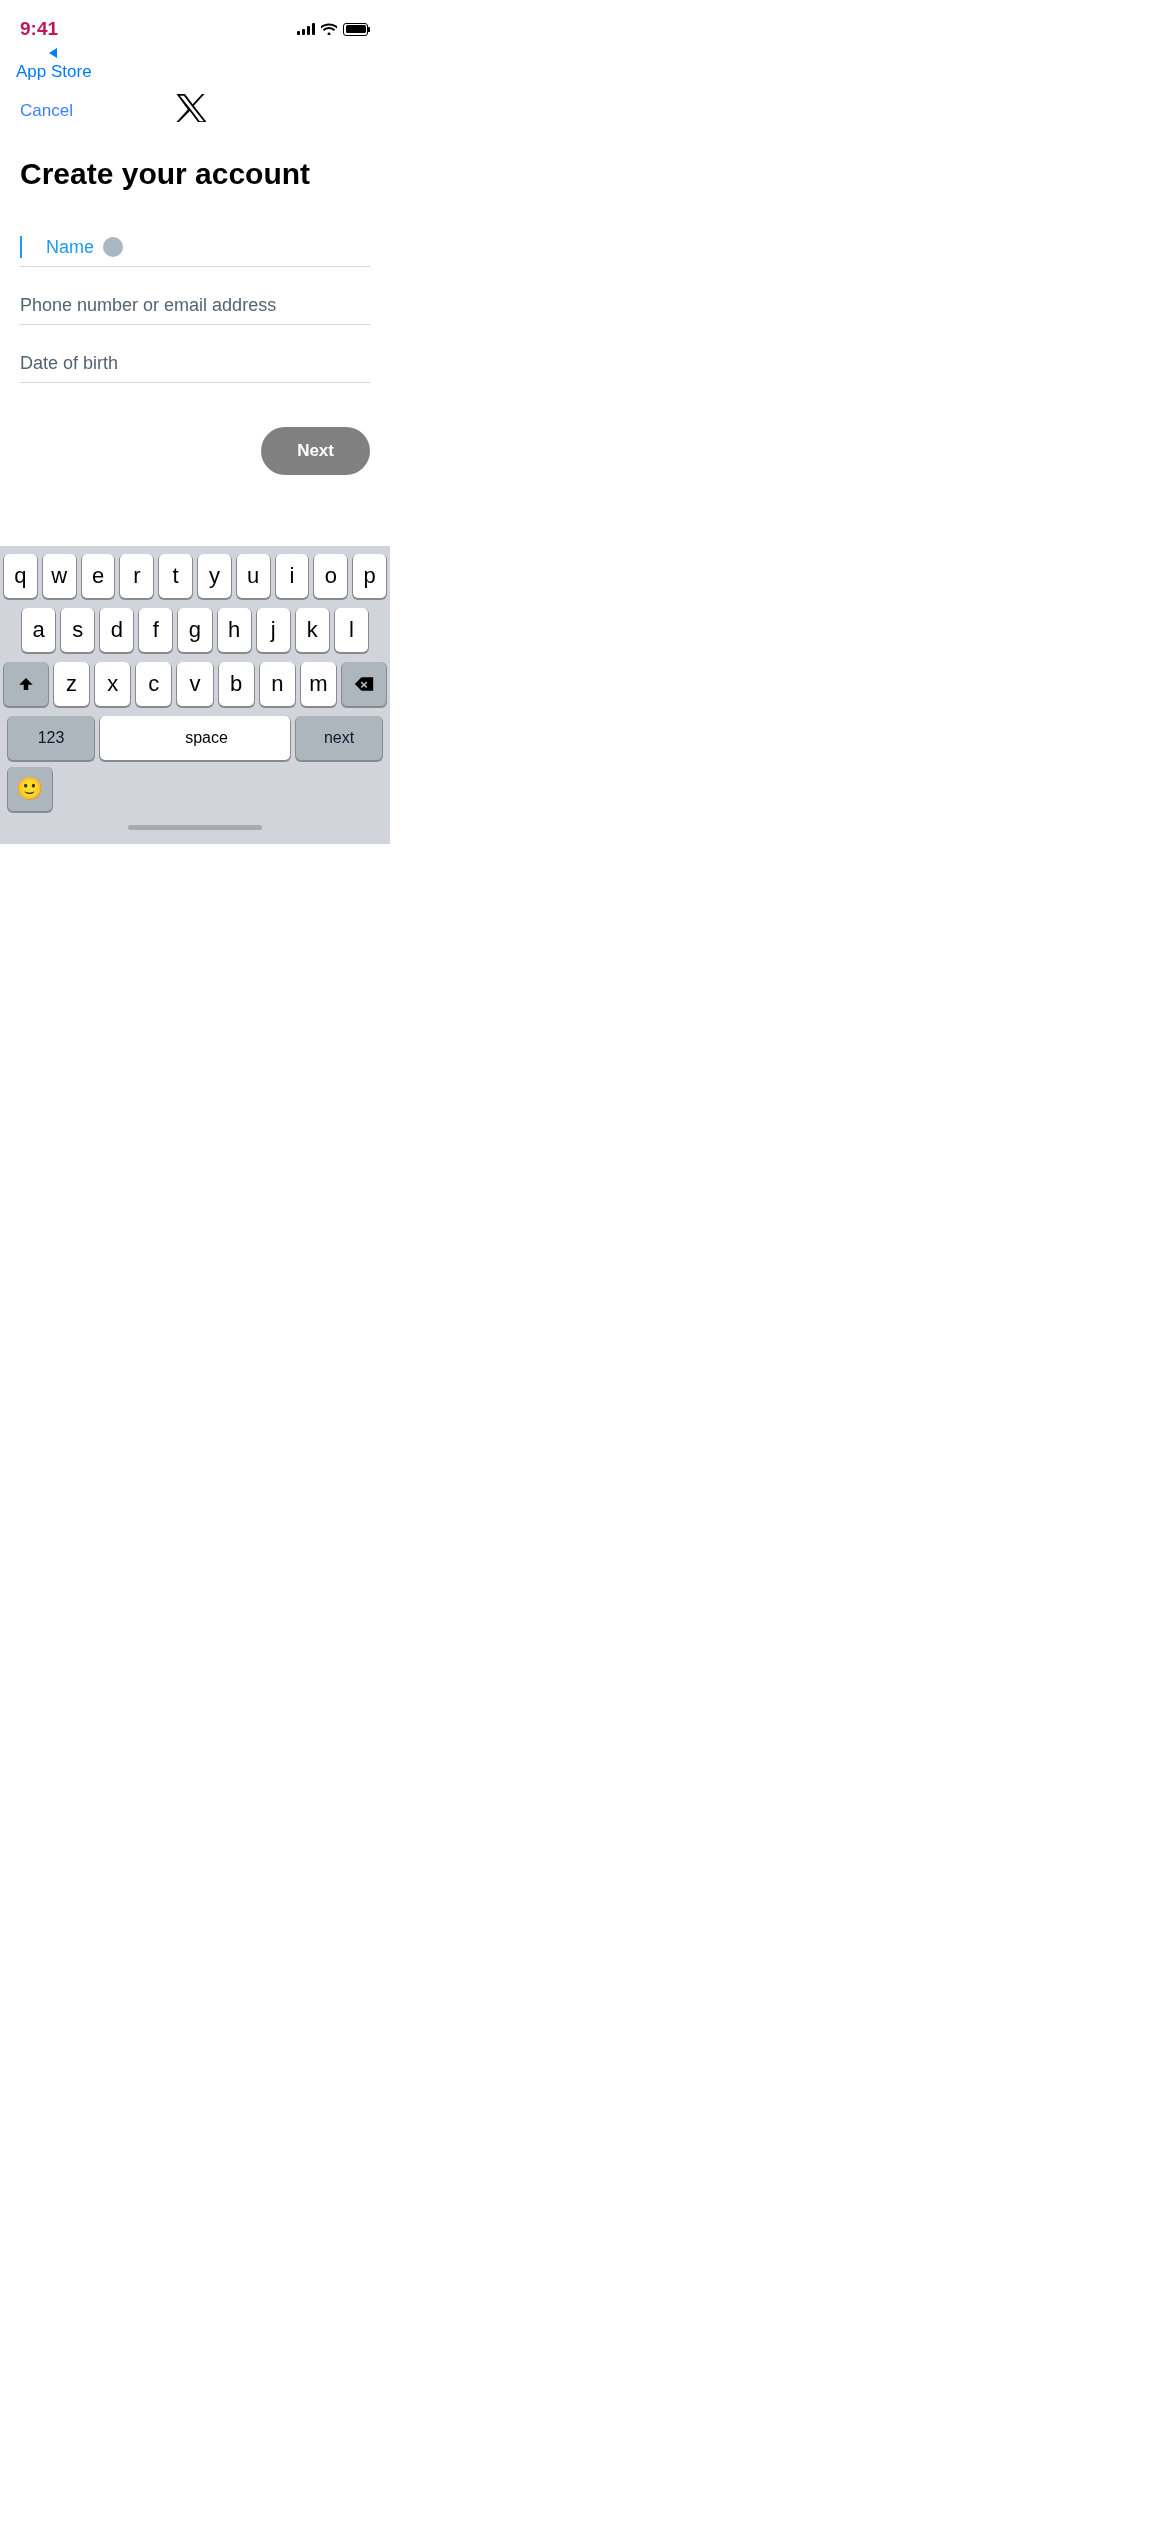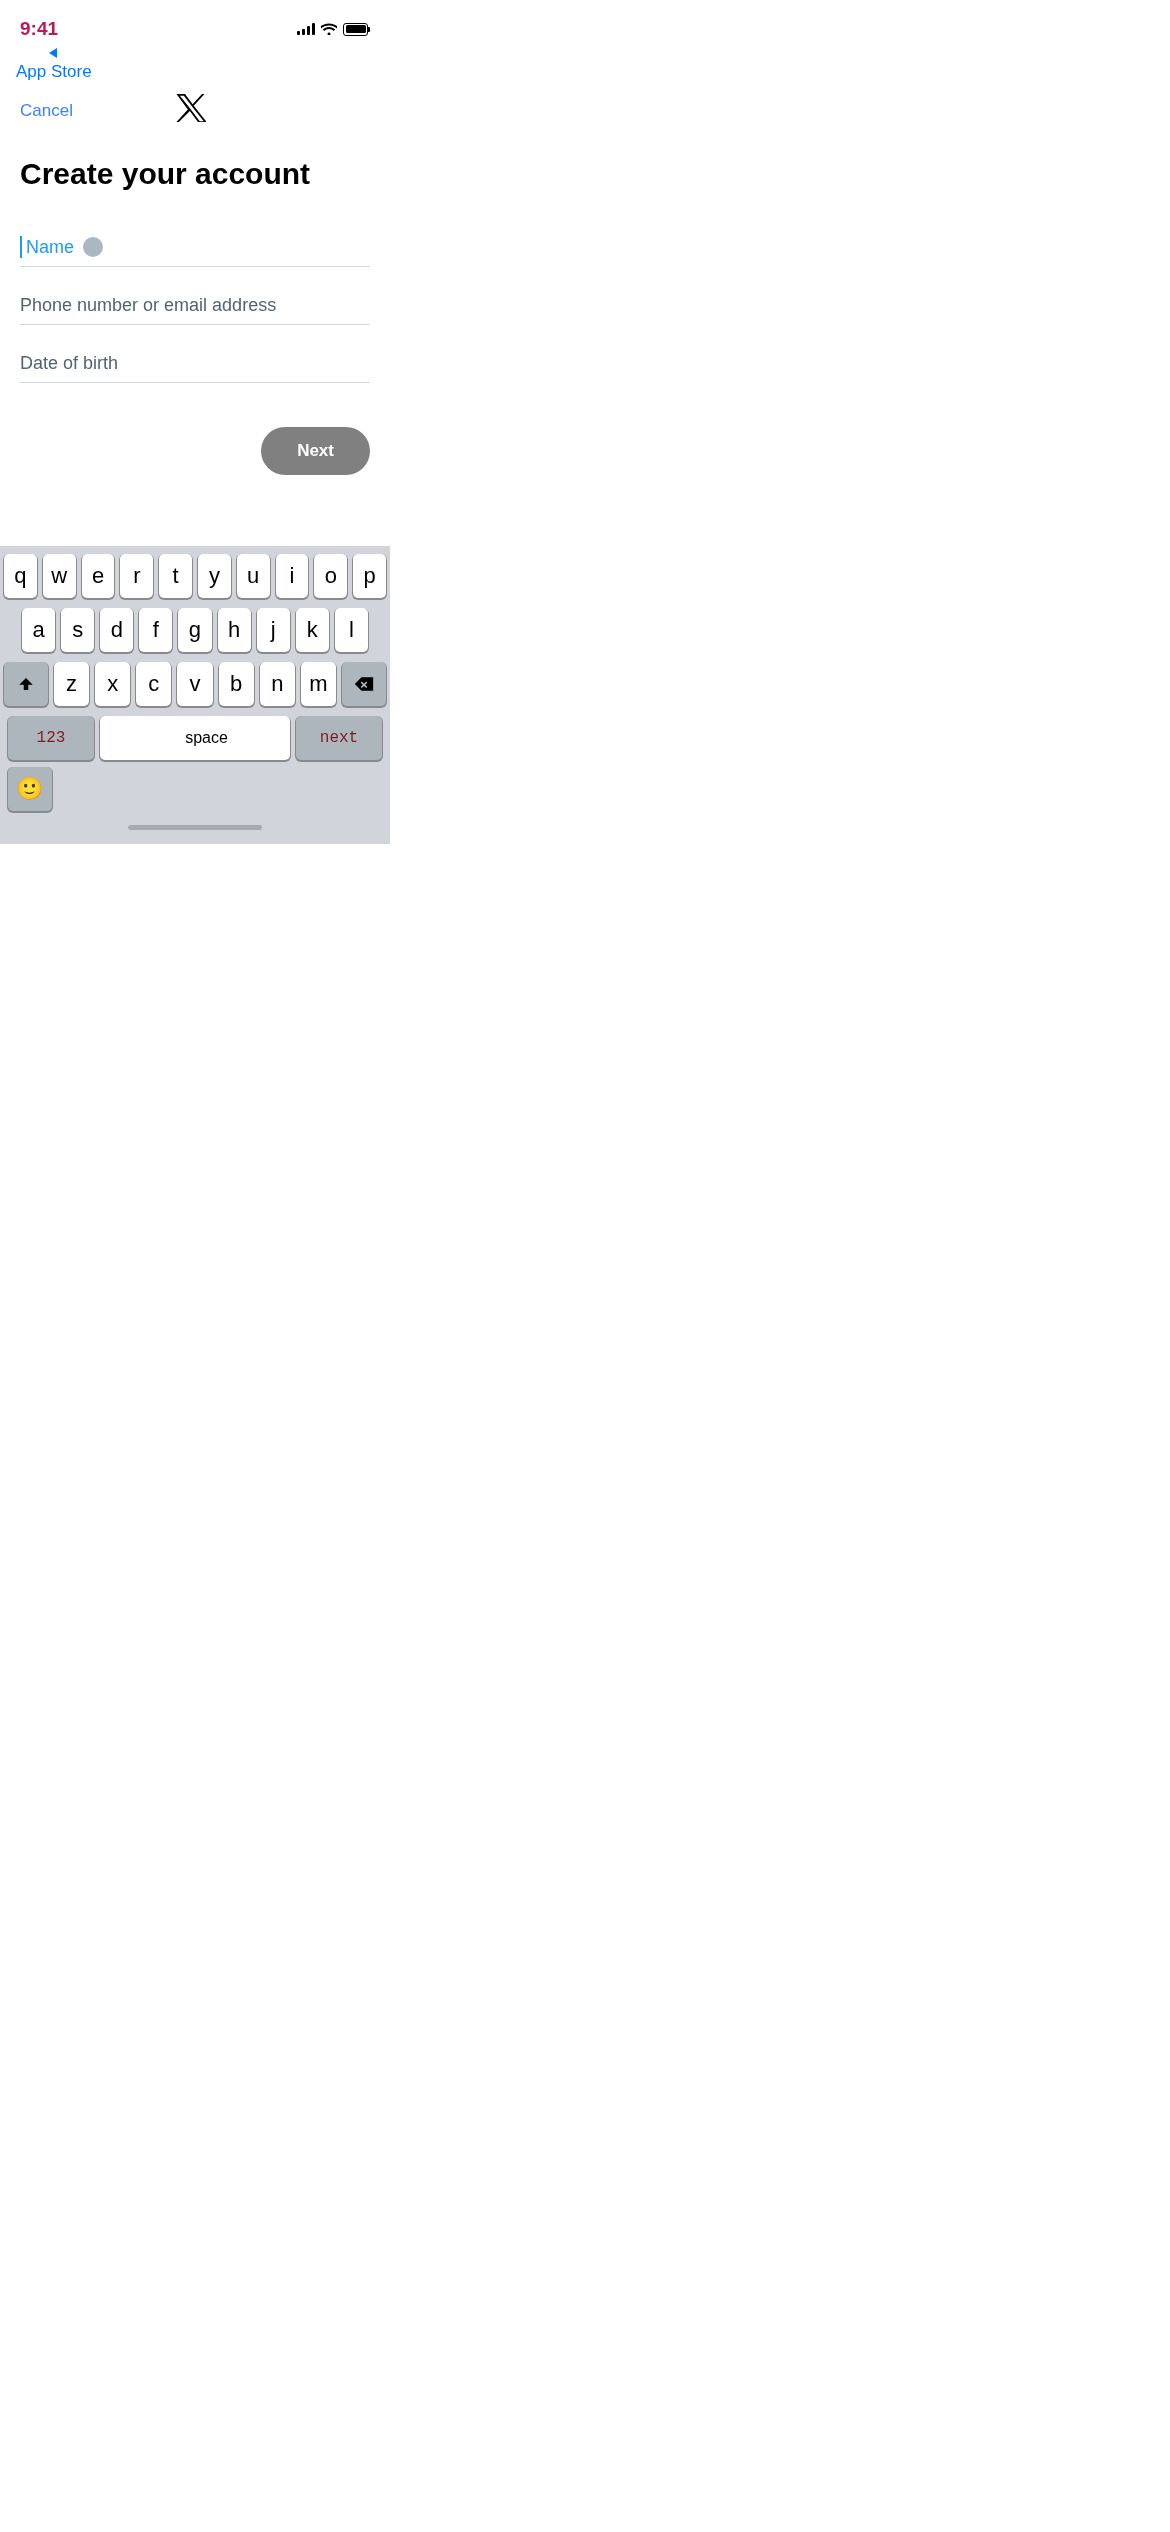--- a/index.html
+++ b/index.html
@@ -265,24 +265,23 @@
       flex: 1;
       max-width: 36px;
       box-shadow: 0 1px 0 1px rgba(0,0,0,0.35);
       cursor: pointer;
       user-select: none;
       font-family: -apple-system, sans-serif;
     }
 
     .key-special {
       background: #ADB5BD;
-      color: #7f1d1d;
+      color: #0f172a;
       font-size: 16px;
       max-width: none;
-      font-family: Liberation Mono, monospace;
     }
 
     .key-shift {
       max-width: 44px;
       flex: none;
       width: 44px;
     }
 
     .key-delete {
       max-width: 44px;
@@ -408,21 +407,21 @@
   </div>
   <div class="nav-spacer"></div>
 </div>
 
 <div class="main-content">
   <h1 class="page-title">Create your account</h1>
 
   <div class="form-field">
     <div class="name-field-wrapper">
       <div class="cursor-indicator"></div>
-      <span class="name-label-placeholder" style="color:#1D9BF0; font-size:18px; position:relative; pointer-events:none;">Name</span>
+      <span class="name-label-placeholder" style="color:#1D9BF0; font-size:18px; position:relative; pointer-events:none;margin-left:20px;">Name</span>
       <input type="text" class="name-input-active" style="width: 1px; min-width: 1px; flex: 0 0 auto;">
       <div class="grey-dot"></div>
     </div>
   </div>
 
   <div class="form-field">
     <div class="field-row">
       <input type="text" class="field-input" placeholder="Phone number or email address" style="">
     </div>
   </div>

